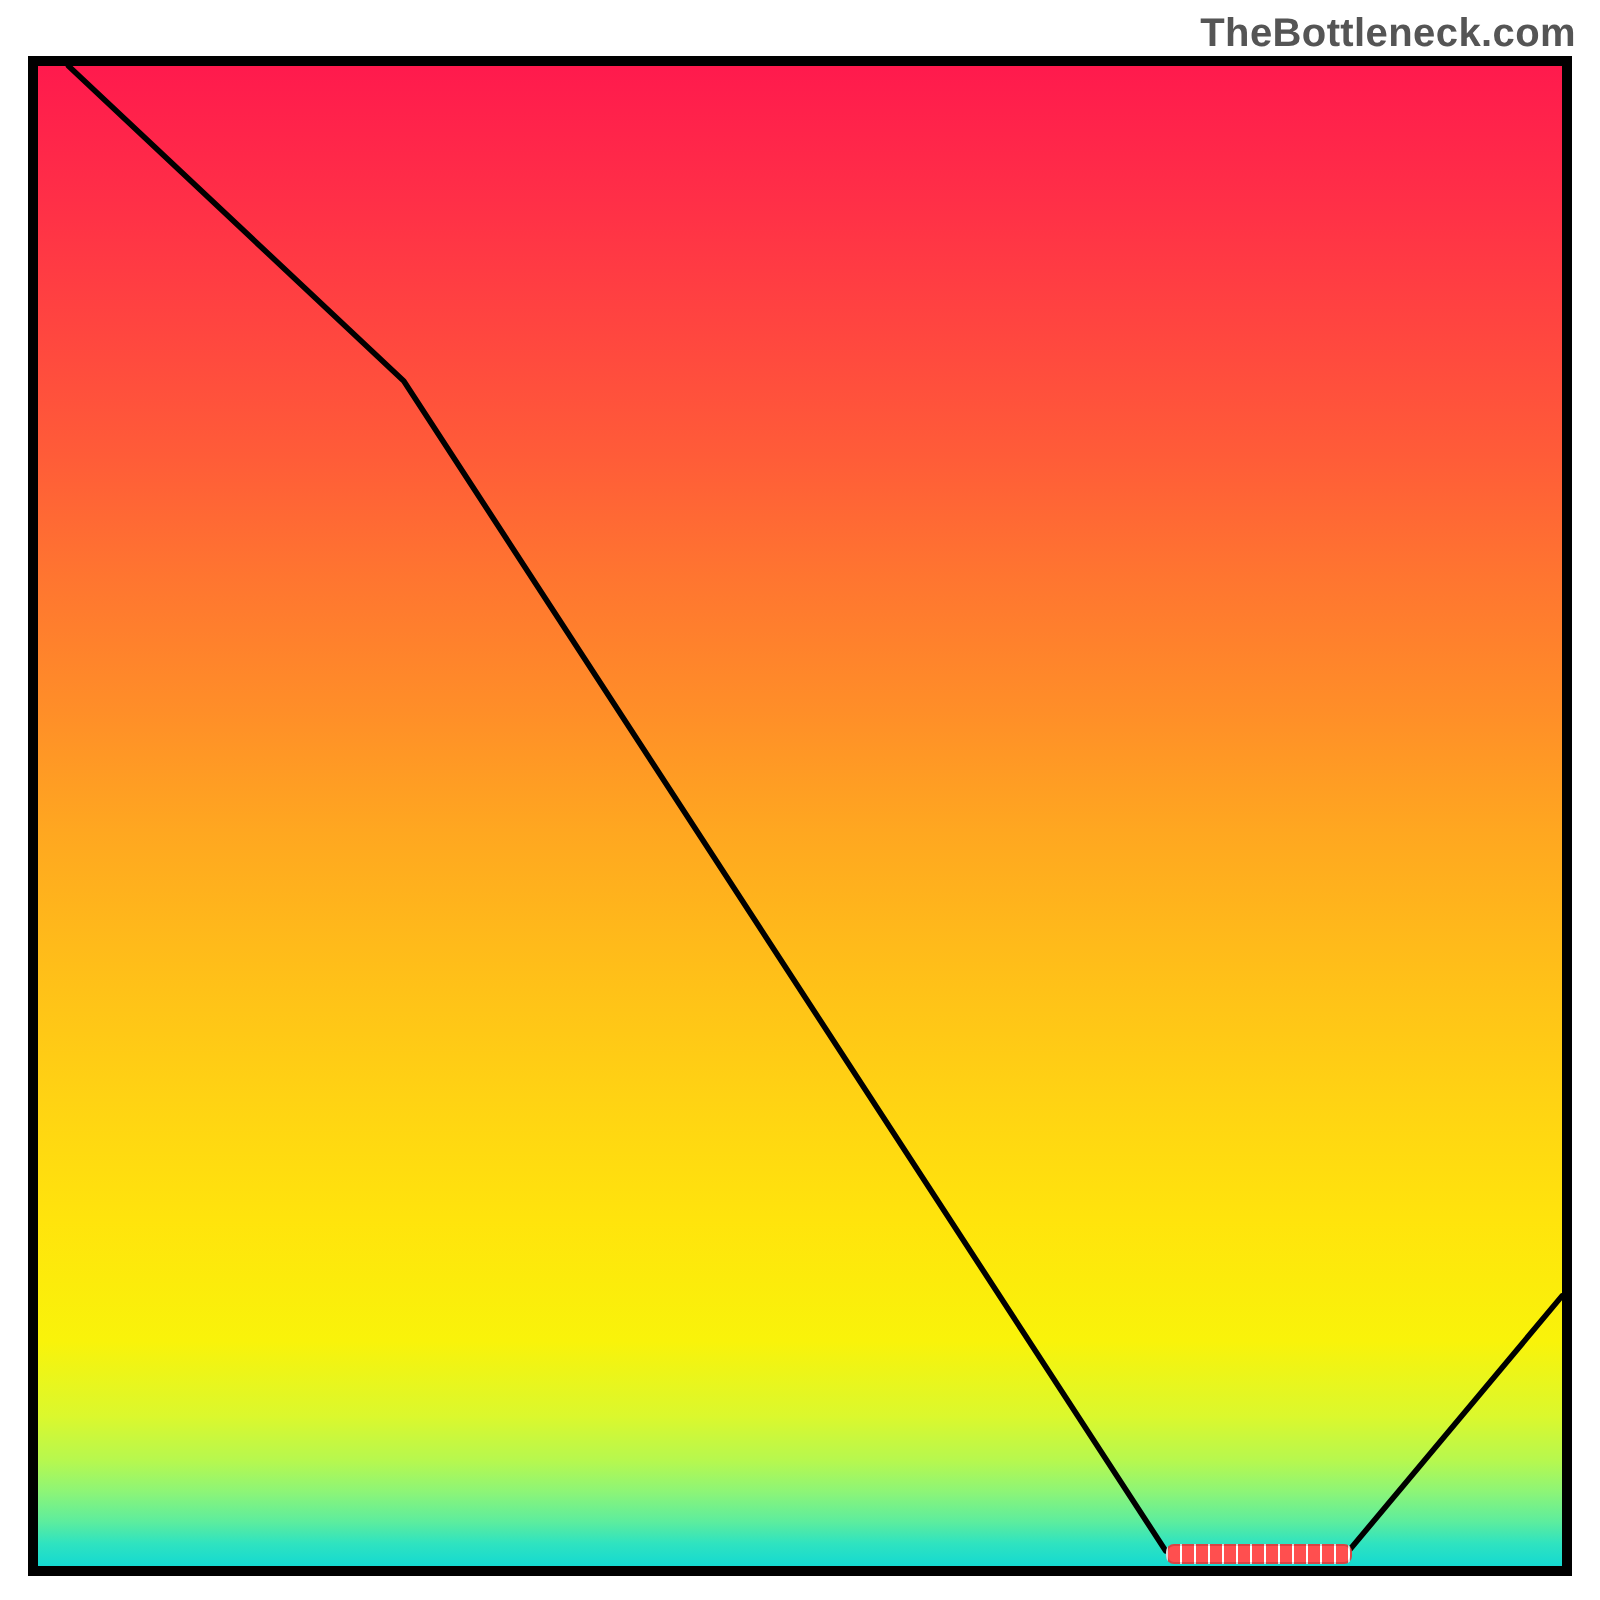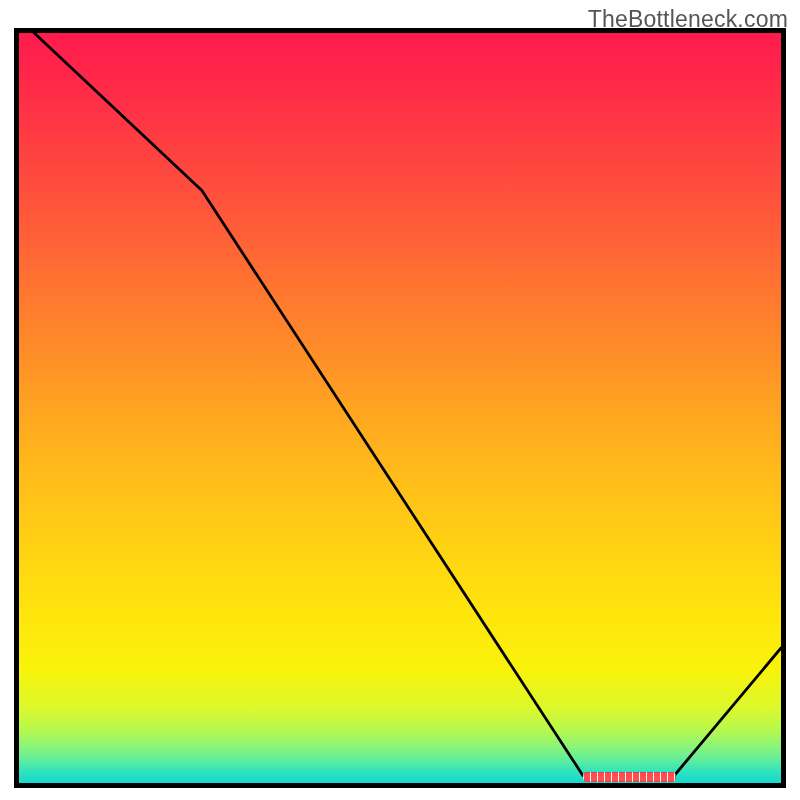--- a/index.html
+++ b/index.html
@@ -12,22 +12,22 @@
   }
   .wrap {
     position: relative;
     width: 800px;
     height: 800px;
   }
   .attrib {
     position: absolute;
     top: 6px;
     right: 12px;
-    font-size: 23px;
-    font-weight: 400;
+    font-size: 20px;
+    font-weight: 700;
     color: #555555;
     letter-spacing: 0.2px;
   }
   .plot {
     position: absolute;
     left: 14px;
     top: 28px;
     width: 772px;
     height: 760px;
     box-sizing: border-box;

